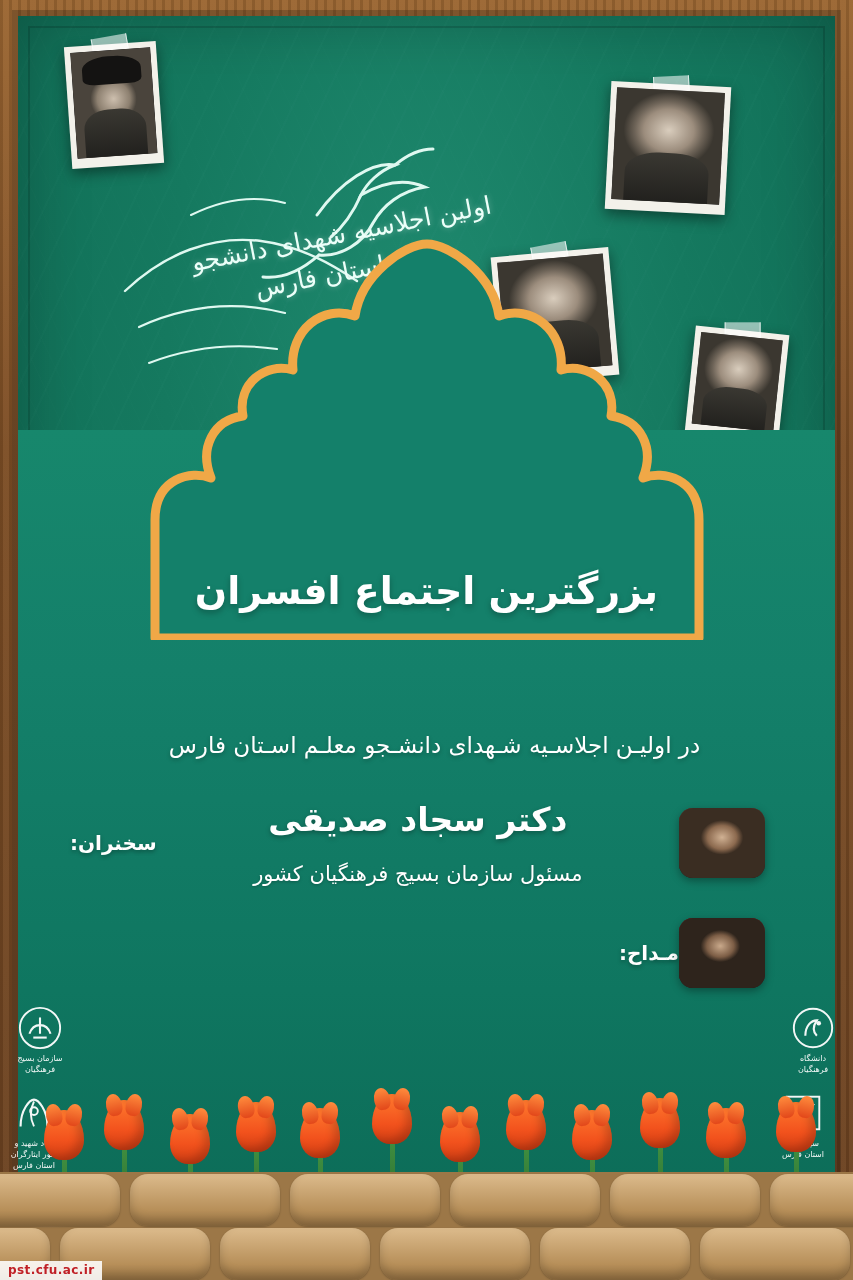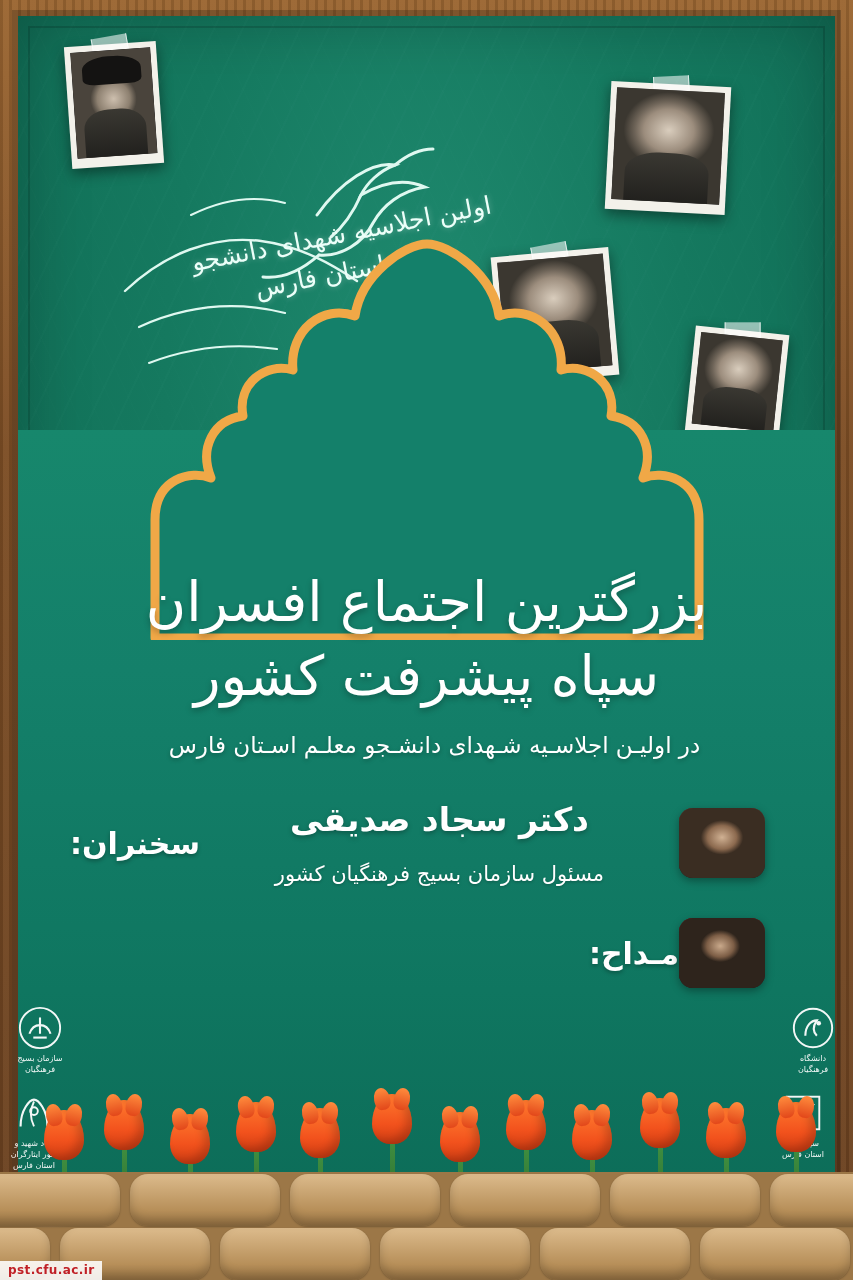--- a/index.html
+++ b/index.html
@@ -172,22 +172,22 @@
   .headline {
     position: absolute;
     left: 0;
     right: 0;
     top: 566px;
     text-align: center;
     color: #ffffff;
     font-family: "DejaVu Sans", "Liberation Sans", sans-serif;
   }
   .headline .line {
-    font-size: 55px;
-    font-weight: normal;
+    font-size: 38px;
+    font-weight: bold;
     line-height: 1.34;
     letter-spacing: 1px;
     text-shadow: 0 3px 6px rgba(0,0,0,.28);
   }
   .subtitle {
     position: absolute;
     left: 16px; right: 0;
     top: 728px;
     text-align: center;
     color: #ffffff;
@@ -206,21 +206,21 @@
     align-items: center;
     justify-content: flex-start;
     padding: 0 88px 0 70px;
     box-sizing: border-box;
   }
   .row-1 { top: 800px; }
   .row-2 { top: 918px; }
 
   .role-label {
     color: #ffffff;
-    font-size: 30px;
+    font-size: 20px;
     font-weight: bold;
     white-space: nowrap;
     text-shadow: 0 2px 4px rgba(0,0,0,.3);
   }
   .person-texts {
     flex: 1;
     text-align: center;
     padding: 0 6px;
   }
   .person-name {
@@ -454,21 +454,20 @@
                  C90 164 118 142 146 150 C142 110 176 84 208 96
                  C214 54 258 24 280 24 C302 24 346 54 352 96
                  C384 84 418 110 414 150 C442 142 470 164 464 196
                  C494 200 508 228 496 258 C516 250 552 258 552 300 L552 418 Z" fill="#14806a" stroke="#f0a847" stroke-width="9" stroke-linejoin="round"></path>
       </svg>
     </div>
   </div>
 
   <div class="headline">
     <div class="line">بزرگترین اجتماع افسران</div>
-    <div class="line">سپاه پیشرفت کشور</div>
   </div>
 
   <div class="subtitle">در اولیـن اجلاسـیه شـهدای دانشـجو معلـم اسـتان فارس</div>
 
   <div class="person-row row-1">
     <div class="avatar speaker">
       <div class="a-face"></div>
     </div>
     <div class="person-texts">
       <div class="person-name">دکتر سجاد صدیقی</div>

